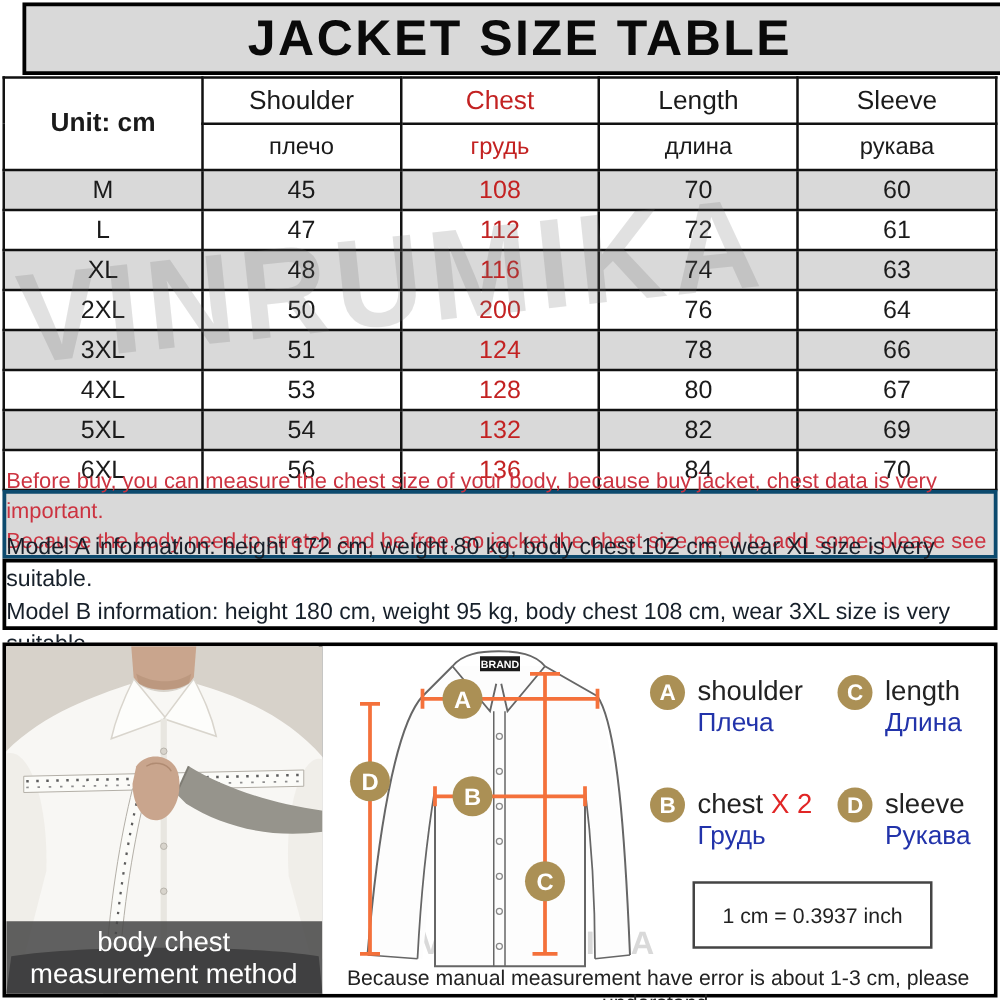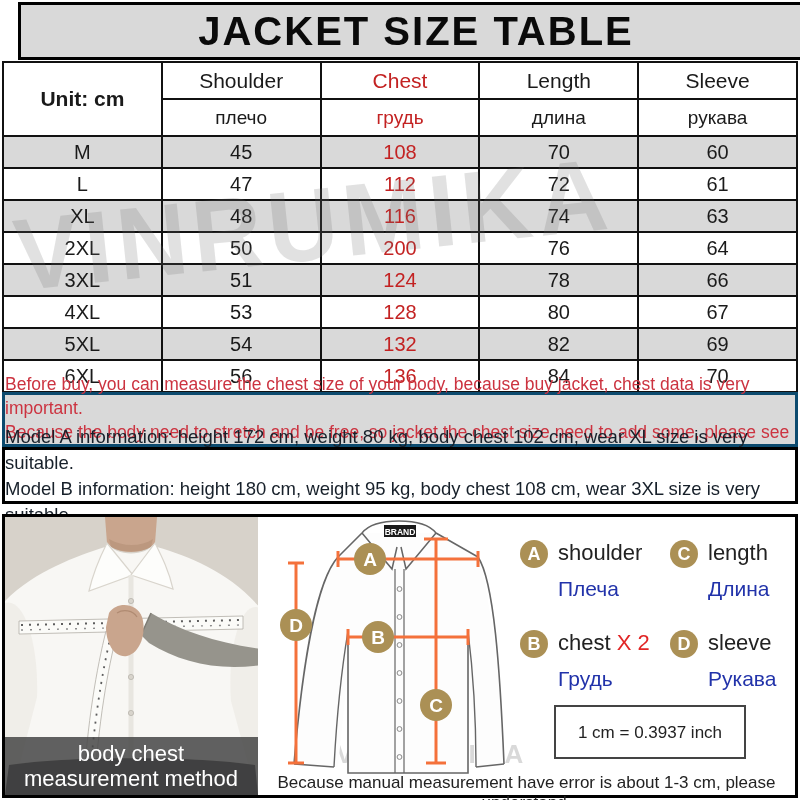--- a/index.html
+++ b/index.html
@@ -48,21 +48,21 @@
 
   #diagram-svg { position:absolute; left:6px; top:2px; }
   #diagram-watermark { position:absolute; left:78px; top:222px; font-size:26px; font-weight:bold;
     letter-spacing:5px; color:#8a8a8a; opacity:0.32; pointer-events:none; }
 
   .legend-item { position:absolute; display:flex; align-items:flex-start; }
   .badge { width:28px; height:28px; border-radius:50%; background:#ab9055; color:#fff;
     font-weight:bold; font-size:18px; display:flex; align-items:center; justify-content:center; margin-right:10px; }
   .legend-labels .en { font-size:22px; color:#222; line-height:26px; }
   .legend-labels .en .x2 { color:#e12626; }
-  .legend-labels .ru { font-size:21px; color:#2233aa; line-height:26px; margin-top:10px; }
+  .legend-labels .ru { font-size:21px; color:#2233aa; line-height:26px; margin-top:0; }
 
   #conv-box { position:absolute; left:296px; top:188px; width:192px; height:54px;
     border:2px solid #444; background:#fff; display:flex; flex-direction:row;
     align-items:center; justify-content:center; }
   #conv-box div { font-size:17px; color:#222; line-height:23px; }
 
   #footer-note { position:absolute; left:0; top:256px; width:100%; text-align:center;
     font-size:17px; color:#222; }
 
   

